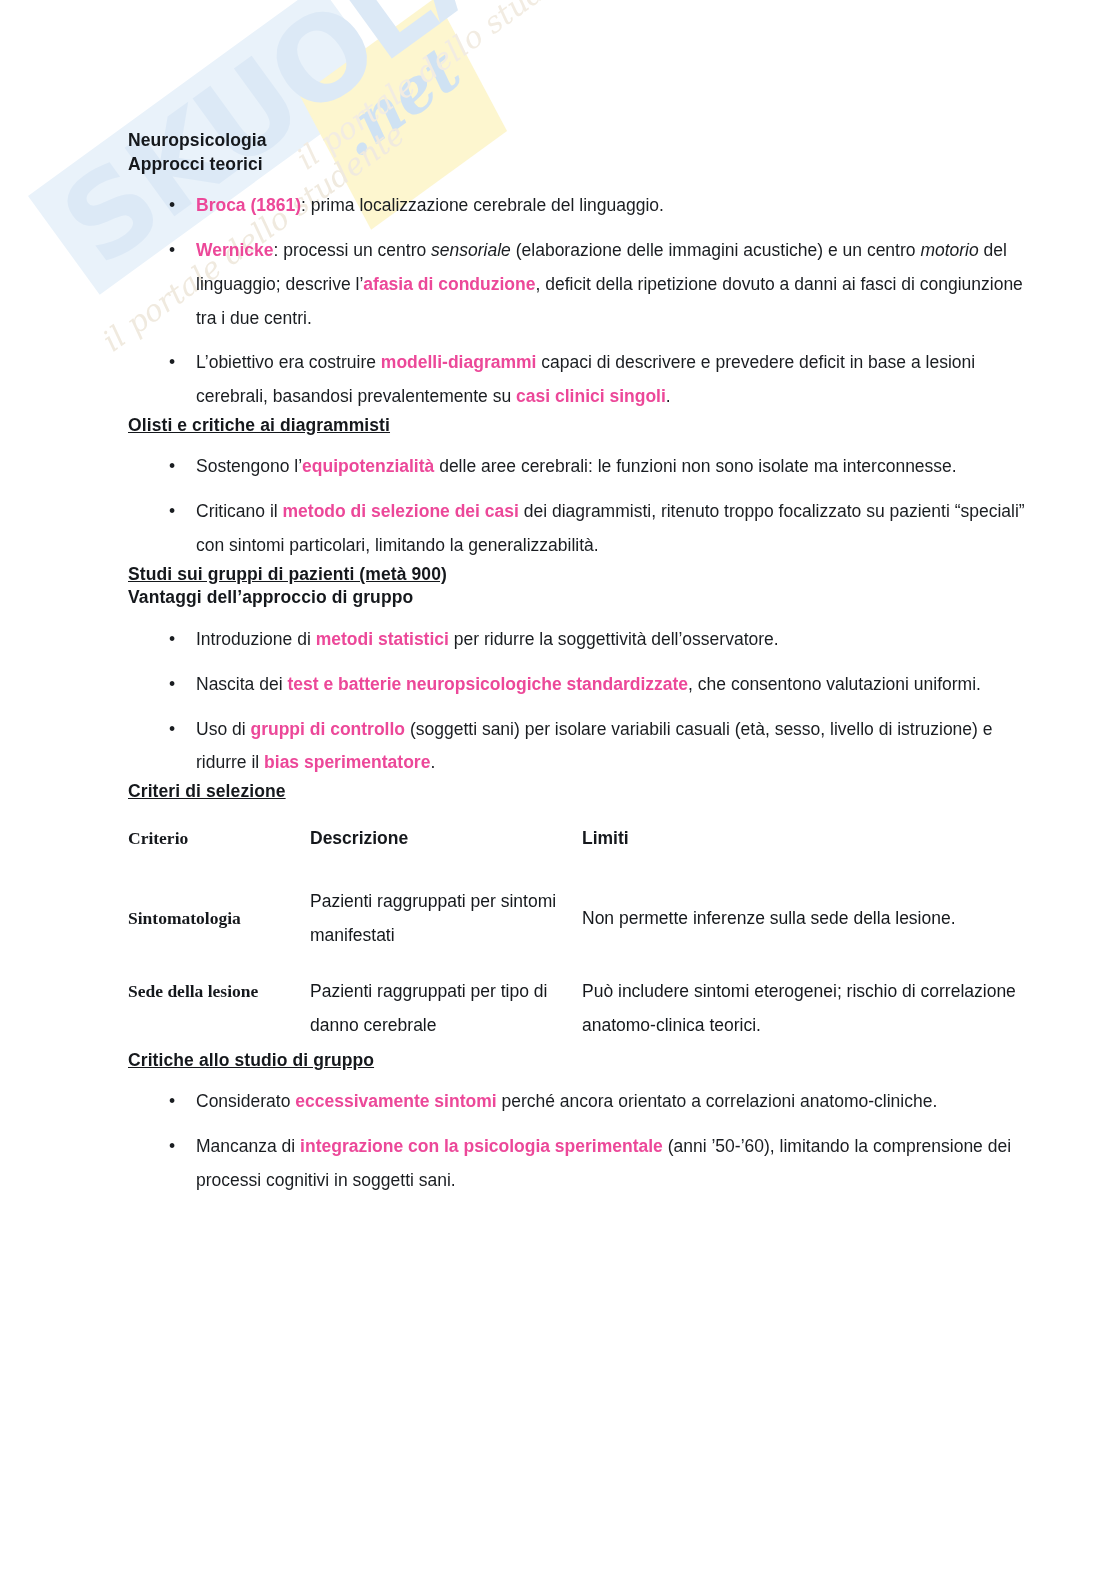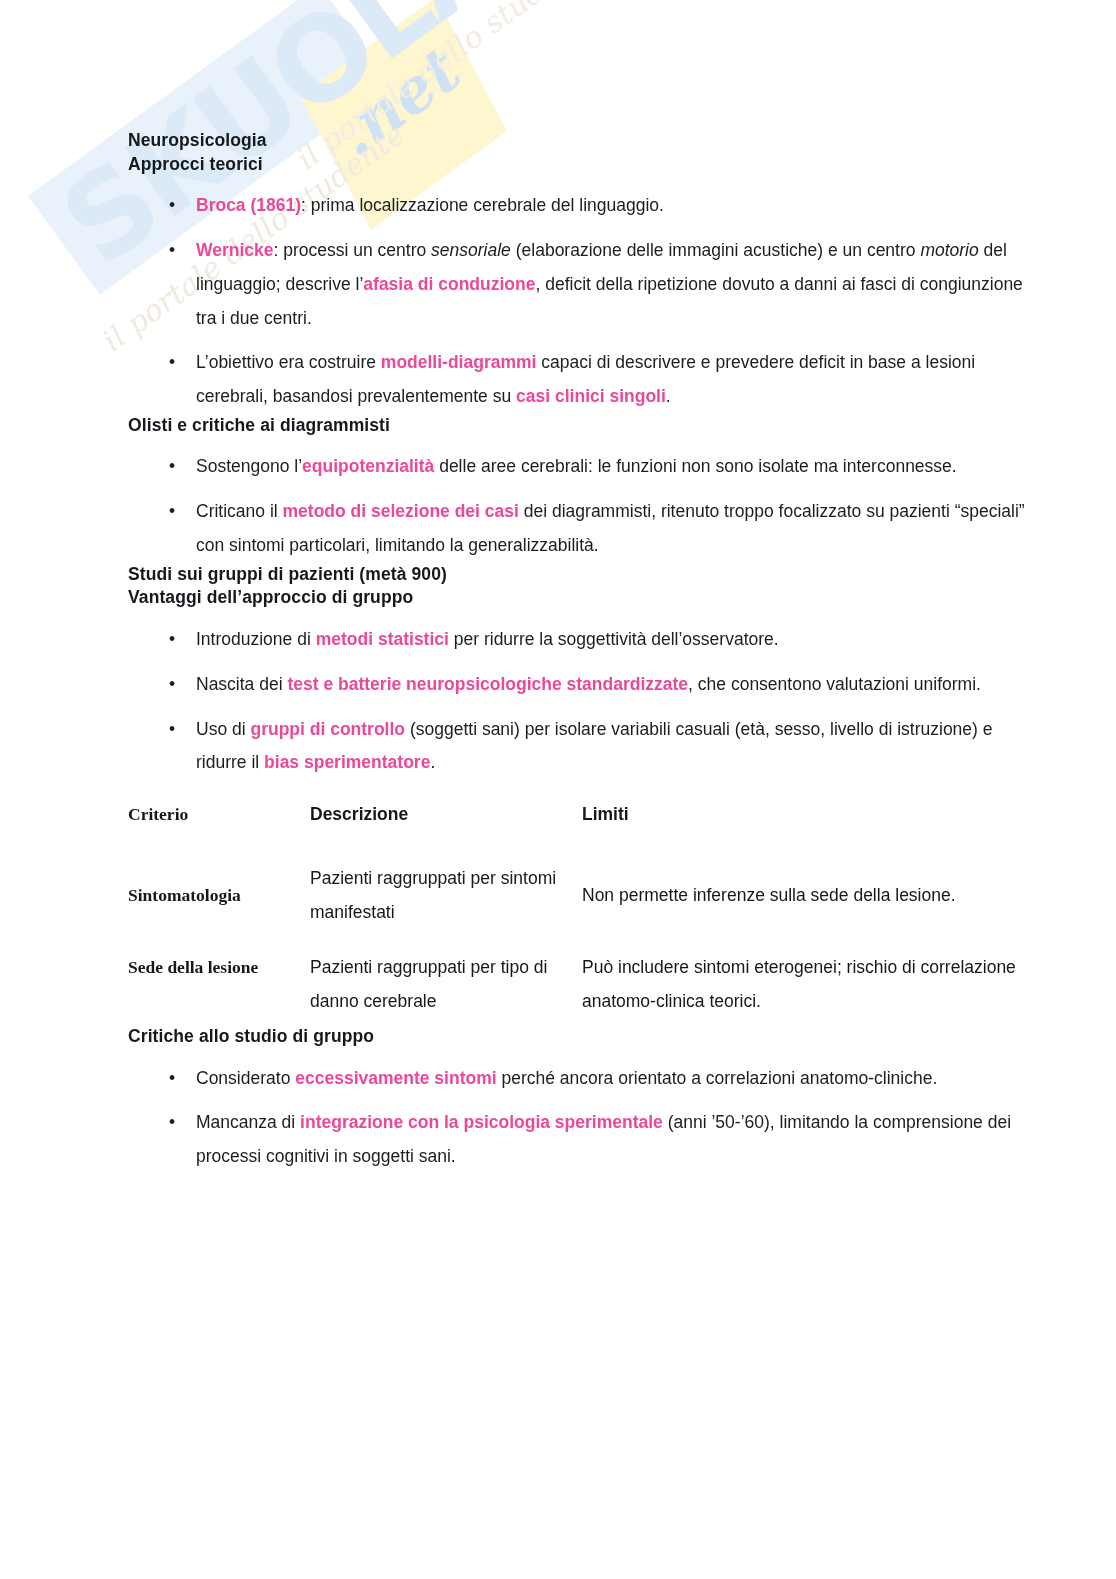--- a/index.html
+++ b/index.html
@@ -105,21 +105,21 @@
   h2.hd {
     margin: 0 0 0 0;
     padding: 0;
     font-size: 17.5px;
     font-weight: 700;
     line-height: 1.35;
     letter-spacing: 0.1px;
     color: #15181c;
   }
   .hd-gap  { margin-top: 29px; }
-  .hd-gap2 { margin-top: 31px; }
+  .hd-gap2 { margin-top: 31px; text-decoration: underline; }
 
   ul.bl {
     list-style: none;
     margin: 13px 0 0 0;
     padding: 0;
   }
   ul.bl li {
     position: relative;
     padding-left: 68px;
     margin-bottom: 11px;
@@ -229,20 +229,21 @@
       <li>
         <span class="dot">•</span>
         <span>Nascita dei </span><b>test e batterie neuropsicologiche standardizzate</b><span>, che consentono valutazioni uniformi.</span>
       </li>
       <li>
         <span class="dot">•</span>
         <span>Uso di </span><b>gruppi di controllo</b><span> (soggetti sani) per isolare variabili casuali (età, sesso, livello di istruzione) e ridurre il </span><b>bias sperimentatore</b><span>.</span>
       </li>
     </ul>
 
+    <h2 class="hd hd-gap2">Criteri di selezione</h2>
 
     <table class="tbl">
       <thead>
         <tr>
           <th class="c1">Criterio</th>
           <th class="c2">Descrizione</th>
           <th class="c3">Limiti</th>
         </tr>
       </thead>
       <tbody>

